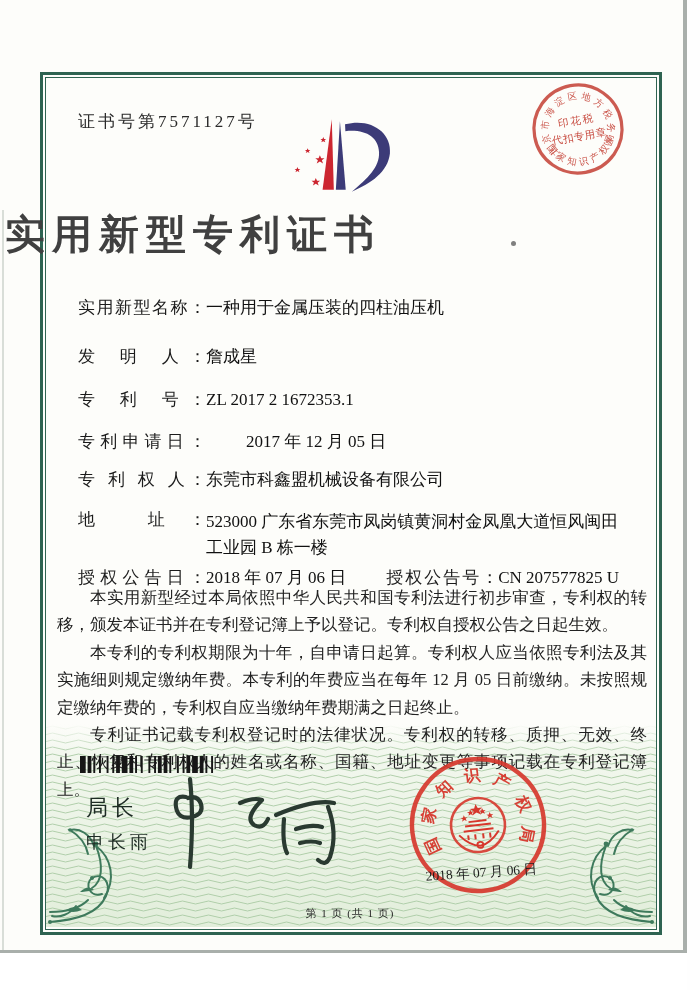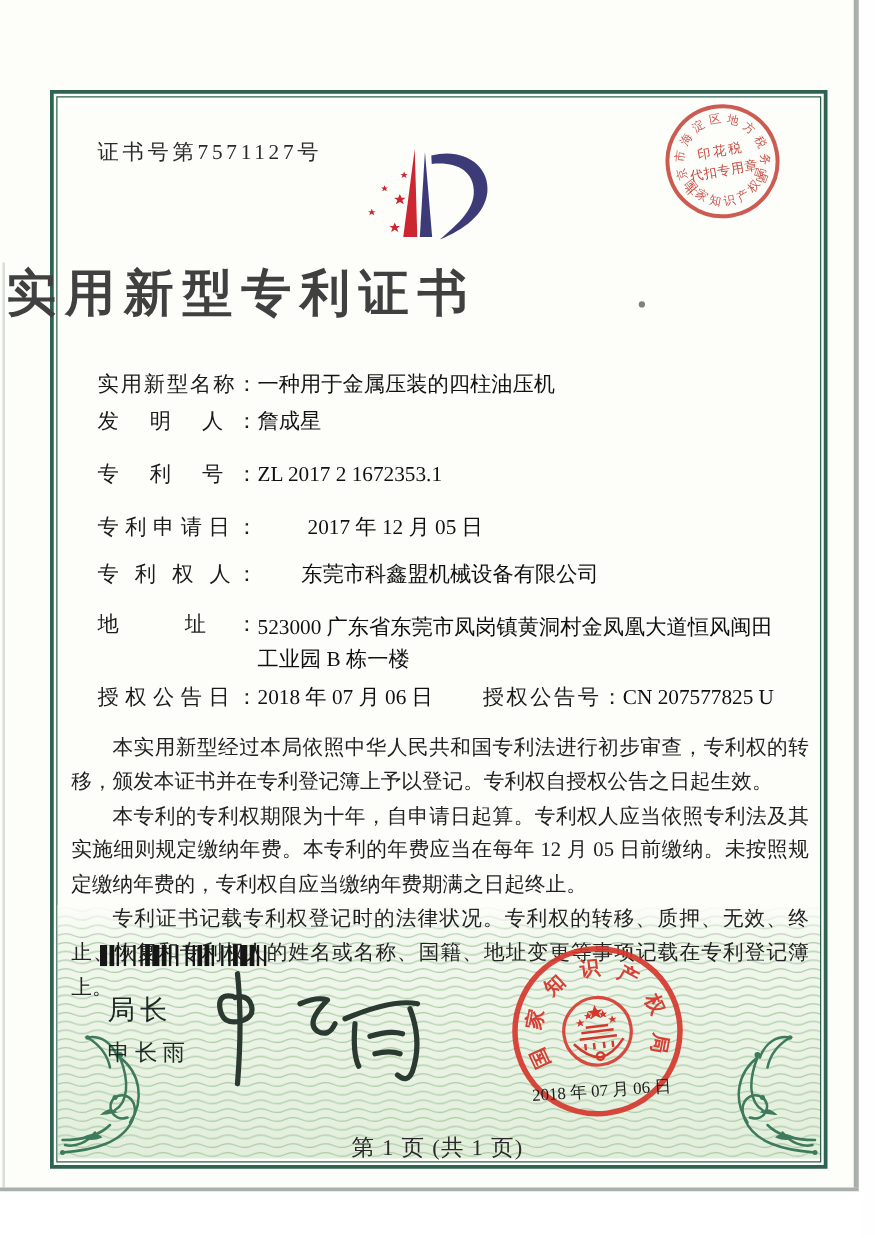--- a/index.html
+++ b/index.html
@@ -20,44 +20,44 @@
   .title{position:absolute;left:5px;top:207px;width:700px;text-align:left;
          font-size:40px;font-weight:bold;letter-spacing:7px;color:#404040;}
   .speck{position:absolute;left:511px;top:241px;width:5px;height:5px;border-radius:50%;background:#4a4a4a;opacity:.7;}
   .stamp{position:absolute;left:508px;top:61px;width:140px;height:140px;}
   
   .fields{position:absolute;left:78px;top:297px;width:560px;font-size:17px;line-height:21px;}
   .field-row{display:flex;margin-bottom:22px;}
   .f-label{display:inline-block;width:128px;flex:0 0 128px;text-align:justify;text-align-last:justify;color:#1b1b1b;}
   .f-value{display:inline-block;color:#111;}
   .addr-block .f-value{line-height:26px;}
-  .row-name{margin-bottom:8px;align-items:center;}
+  .row-name{margin-bottom:28px;align-items:center;}
   .row-inv{margin-bottom:22px;}
   .row-no{margin-bottom:21px;}
   .row-fil{margin-bottom:17px;gap:40px;}
-  .row-pat{margin-bottom:19px;gap:35px;}
+  .row-pat{margin-bottom:19px;}
   .row-addr{margin-bottom:6px;}
   .grant-pair2{margin-left:40px;display:flex;}
   .grant-pair2 .f-label{width:112px;flex:0 0 112px;}
   
   .paras{position:absolute;left:57px;top:584px;width:590px;font-size:16.5px;line-height:27.4px;
          text-align:justify;color:#222;}
   .paras p{margin:0;text-indent:2em;}
   
   .band{position:absolute;left:46px;top:724px;width:610px;height:203px;}
   .barcode{position:absolute;left:80px;top:756px;width:183px;height:17px;}
   .director{position:absolute;left:86px;top:793px;font-family:"Liberation Sans", sans-serif;
             font-size:22px;letter-spacing:4px;color:#1d2b24;}
   .director-name{position:absolute;left:86px;top:830px;font-family:Liberation Sans, sans-serif;
             font-size:18px;letter-spacing:4px;color:#1d2b24;}
   .sig{position:absolute;left:156px;top:773px;width:205px;height:102px;}
   .seal{position:absolute;left:402px;top:749px;width:152px;height:152px;}
   .fl-left{position:absolute;left:46px;top:820px;width:86px;height:106px;}
   .fl-right{position:absolute;left:570px;top:820px;width:86px;height:106px;transform:scaleX(-1);}
-  .footer{position:absolute;left:0;top:906px;width:700px;text-align:center;font-size:18px;
+  .footer{position:absolute;left:0;top:906px;width:700px;text-align:center;font-size:11px;
           letter-spacing:1px;color:#2a2a2a;}
   svg text{font-family:"Liberation Serif", serif;}
 </style>
 </head>
 <body>
 
 <div class="page">
 
   <div class="frame">
     <div class="frame-inner"></div>

